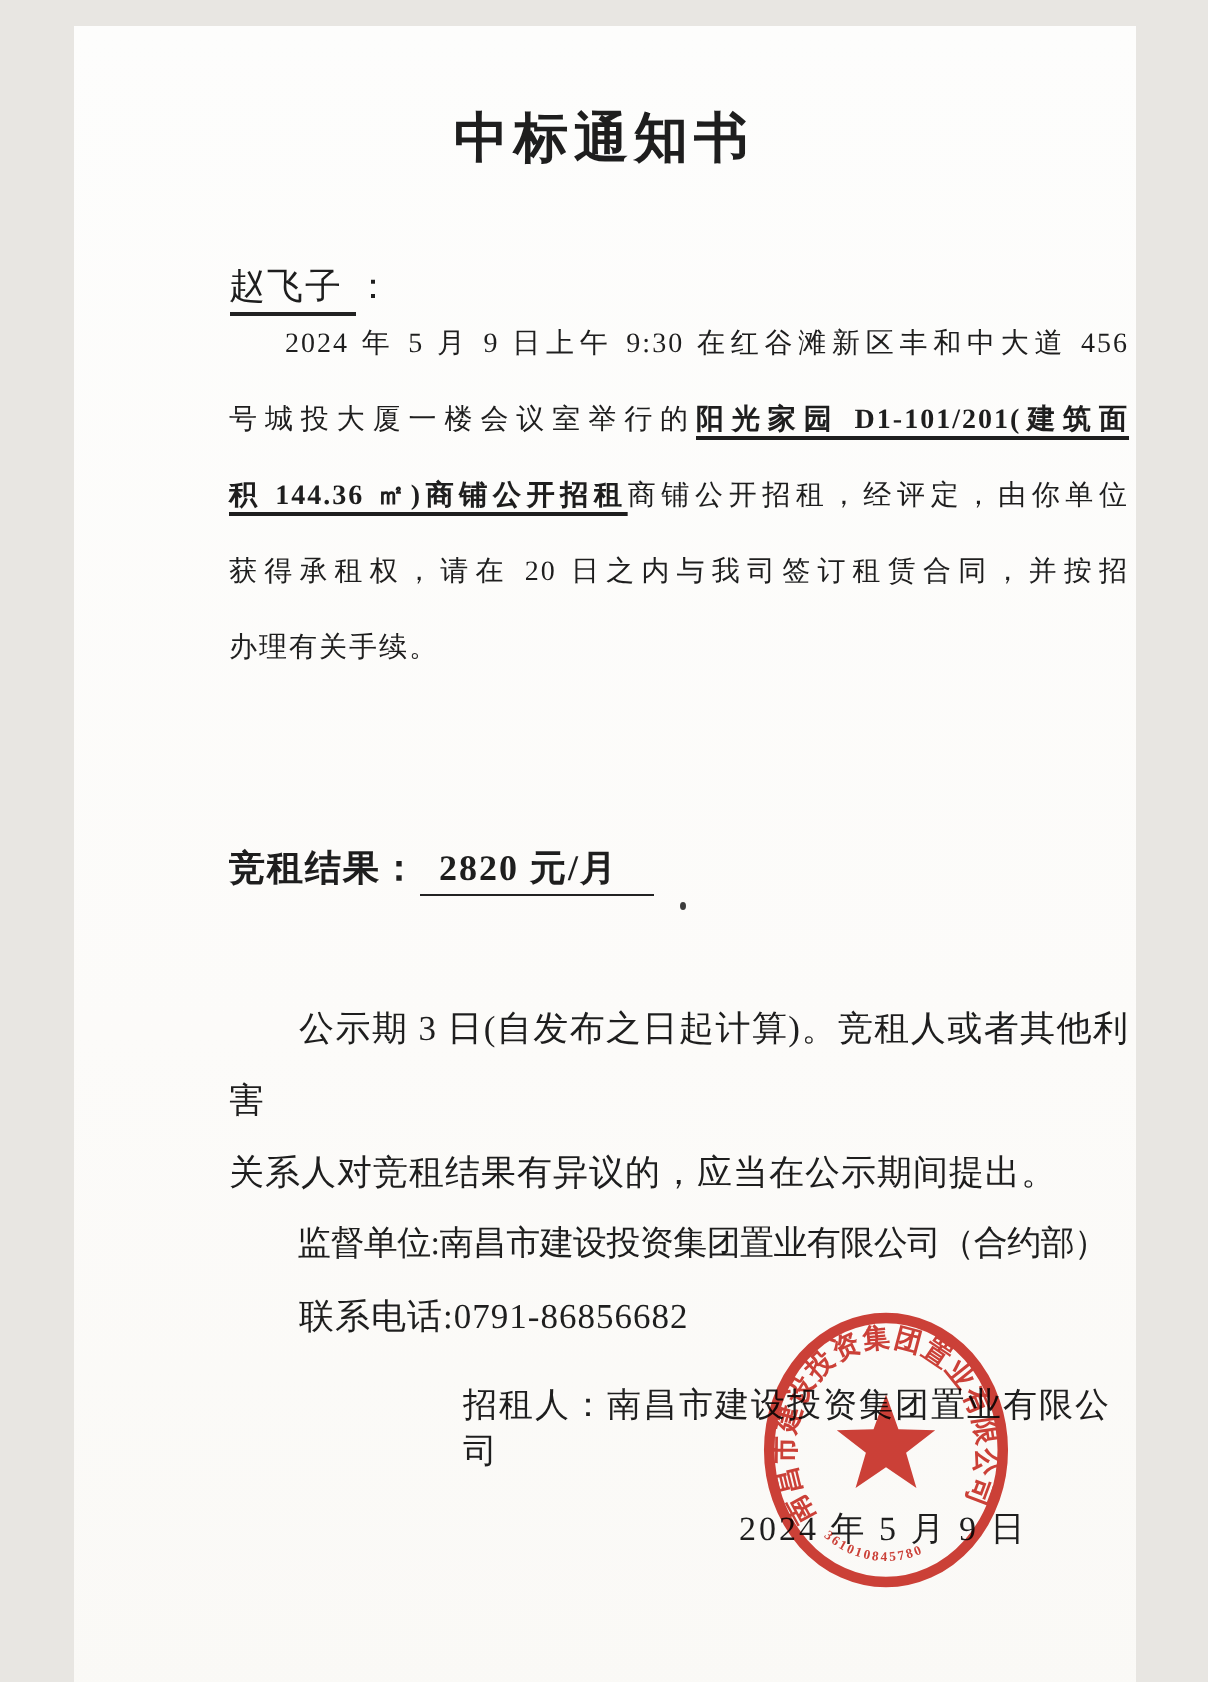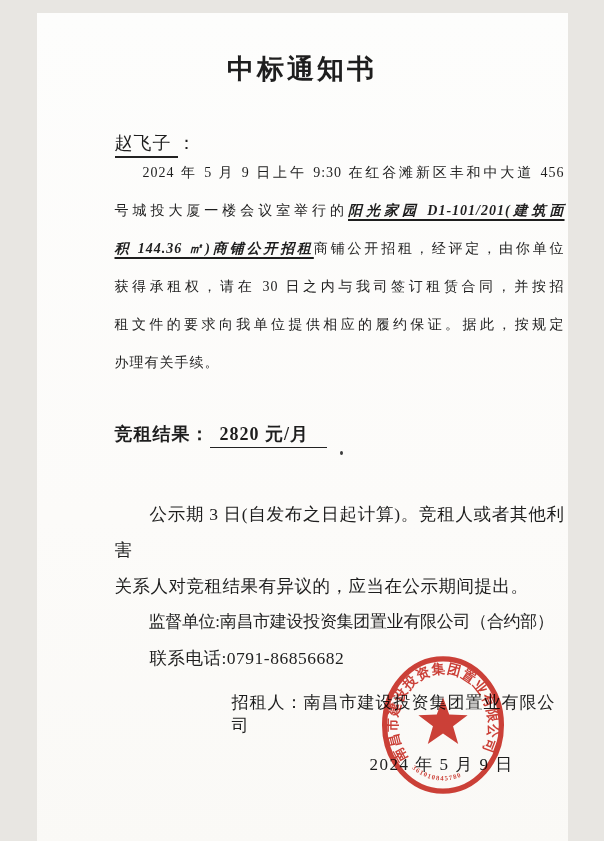--- a/index.html
+++ b/index.html
@@ -52,21 +52,20 @@
   .line { text-align: justify; text-align-last: justify; }
   .line.noj { text-align: left; text-align-last: left; }
   .indent { text-indent: 2em; }
   .nowrap { white-space: nowrap; }
   .tight { font-size: 17px; letter-spacing: -0.3px; }
   .em {
     font-weight: bold;
     text-decoration: underline;
     text-underline-offset: 4px;
     text-decoration-thickness: 1.5px;
-    font-style: italic;
   }
   .result-line {
     position: absolute;
     top: 409px; left: 78px;
     font-size: 18px;
     font-weight: bold;
     letter-spacing: 1px;
   }
   .result-value {
     display: inline-block;
@@ -109,22 +108,21 @@
   <div class="doc-title">中标通知书</div>
 
   <div class="salutation">
     <span class="name">赵飞子</span><span>：</span>
   </div>
 
   <div class="para1">
     <div class="line indent"><span>2024 年 5 月 9 日上午 9:30 在红谷滩新区丰和中大道 456</span></div>
     <div class="line"><span>号城投大厦一楼会议室举行的</span><span class="em">阳光家园 D1-101/201(建筑面</span></div>
     <div class="line"><span class="em">积 144.36 ㎡)商铺公开招租</span><span>商铺公开招租，经评定，由你单位</span></div>
-    <div class="line"><span>获得承租权，请在 30 日之内与我司签订租赁合同，并按招</span></div>
-    <div class="line"><span>租文件的要求向我单位提供相应的履约保证。据此，按规定</span></div>
+    <div class="line"><span>获得承租权，请在 20 日之内与我司签订租赁合同，并按招</span></div>
     <div class="line noj"><span>办理有关手续。</span></div>
   </div>
 
   <div class="result-line">
     <span>竞租结果：</span><span class="result-value">2820 元/月</span>
   </div>
 
   <div class="ink-speck"></div>
 
   <div class="para2">

